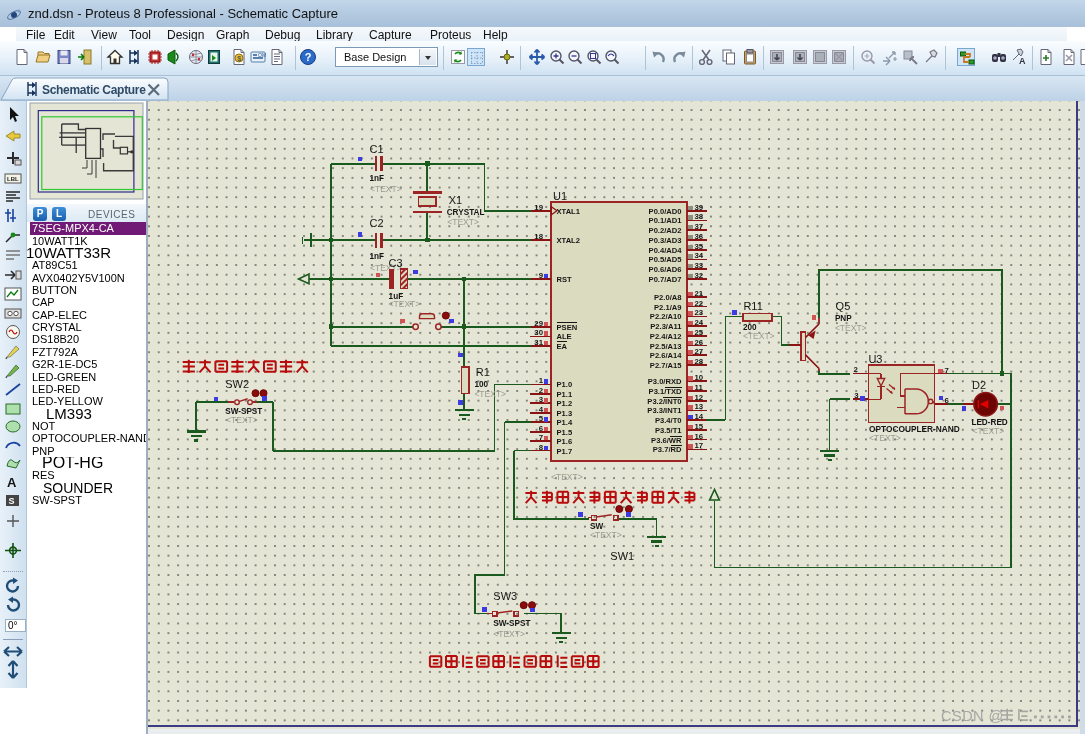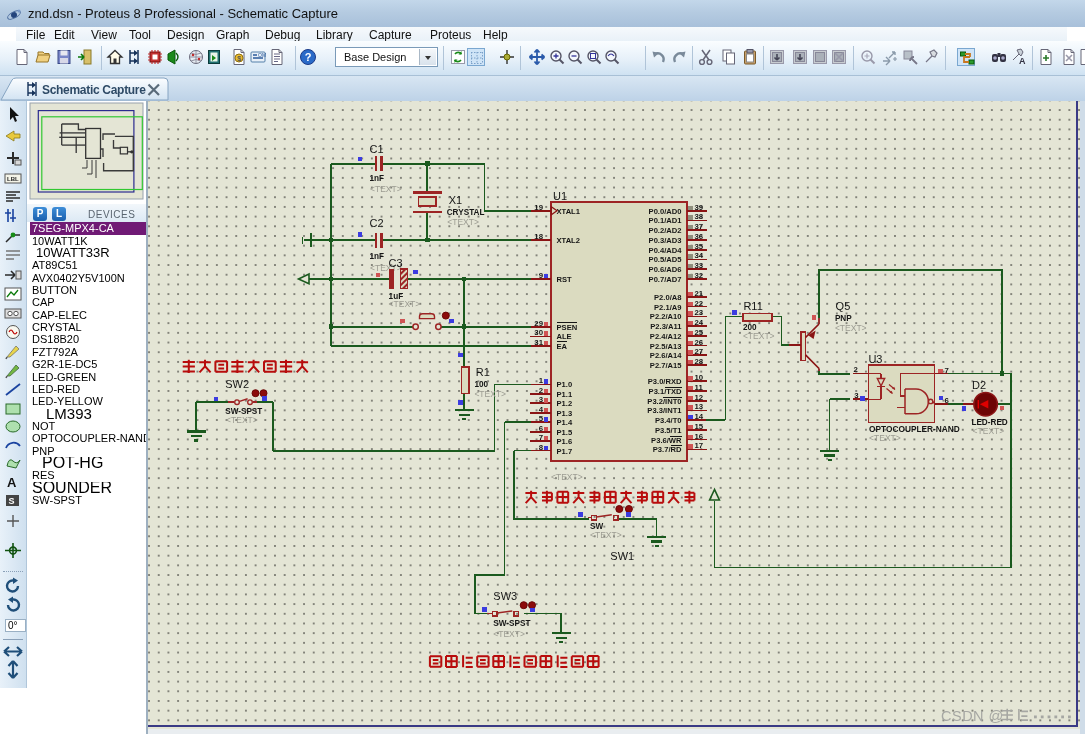--- a/index.html
+++ b/index.html
@@ -387,40 +387,40 @@
     <path d="M127.5,151.8 H133.3" stroke="#3a3a3a" stroke-width="1.35" fill="none"></path>
     <circle cx="131.8" cy="151.8" r="1.6" fill="#333"></circle>
     <path d="M87,160 V168 H82 M92,160 V174 H87 M96,160 V178" stroke="#3a3a3a" stroke-width="1" fill="none"></path>
 </svg>
 <div id="plrow"></div>
 <div class="pl" style="left:33px">P</div>
 <div class="pl" style="left:52px">L</div>
 <div style="position:absolute;left:88px;top:209px;font-size:10px;color:#5a6570;letter-spacing:0.5px">DEVICES</div>
 <div style="position:absolute;left:30px;top:222.3px;width:117px;height:12.4px;background:#701a75;color:#fff;font-size:11px;line-height:12.4px;padding-left:2px;white-space:nowrap;overflow:hidden">7SEG-MPX4-CA</div>
 <div style="position:absolute;left:30px;top:234.7px;width:117px;height:12.4px;font-size:11px;line-height:12.4px;padding-left:2px;white-space:nowrap;overflow:hidden">10WATT1K</div>
-<div style="position:absolute;left:34px;top:247.0px;width:117px;height:12.4px;font-size:13px;line-height:12.4px;padding-left:2px;white-space:nowrap;overflow:hidden">10WATT33R</div>
+<div style="position:absolute;left:24px;top:247.0px;width:117px;height:12.4px;font-size:15px;line-height:12.4px;padding-left:2px;white-space:nowrap;overflow:hidden">10WATT33R</div>
 <div style="position:absolute;left:30px;top:259.4px;width:117px;height:12.4px;font-size:11px;line-height:12.4px;padding-left:2px;white-space:nowrap;overflow:hidden">AT89C51</div>
 <div style="position:absolute;left:30px;top:271.7px;width:117px;height:12.4px;font-size:11px;line-height:12.4px;padding-left:2px;white-space:nowrap;overflow:hidden">AVX0402Y5V100N</div>
 <div style="position:absolute;left:30px;top:284.1px;width:117px;height:12.4px;font-size:11px;line-height:12.4px;padding-left:2px;white-space:nowrap;overflow:hidden">BUTTON</div>
 <div style="position:absolute;left:30px;top:296.4px;width:117px;height:12.4px;font-size:11px;line-height:12.4px;padding-left:2px;white-space:nowrap;overflow:hidden">CAP</div>
 <div style="position:absolute;left:30px;top:308.8px;width:117px;height:12.4px;font-size:11px;line-height:12.4px;padding-left:2px;white-space:nowrap;overflow:hidden">CAP-ELEC</div>
 <div style="position:absolute;left:30px;top:321.1px;width:117px;height:12.4px;font-size:11px;line-height:12.4px;padding-left:2px;white-space:nowrap;overflow:hidden">CRYSTAL</div>
 <div style="position:absolute;left:30px;top:333.4px;width:117px;height:12.4px;font-size:11px;line-height:12.4px;padding-left:2px;white-space:nowrap;overflow:hidden">DS18B20</div>
 <div style="position:absolute;left:30px;top:345.8px;width:117px;height:12.4px;font-size:11px;line-height:12.4px;padding-left:2px;white-space:nowrap;overflow:hidden">FZT792A</div>
 <div style="position:absolute;left:30px;top:358.1px;width:117px;height:12.4px;font-size:11px;line-height:12.4px;padding-left:2px;white-space:nowrap;overflow:hidden">G2R-1E-DC5</div>
 <div style="position:absolute;left:30px;top:370.5px;width:117px;height:12.4px;font-size:11px;line-height:12.4px;padding-left:2px;white-space:nowrap;overflow:hidden">LED-GREEN</div>
 <div style="position:absolute;left:30px;top:382.9px;width:117px;height:12.4px;font-size:11px;line-height:12.4px;padding-left:2px;white-space:nowrap;overflow:hidden">LED-RED</div>
 <div style="position:absolute;left:30px;top:395.2px;width:117px;height:12.4px;font-size:11px;line-height:12.4px;padding-left:2px;white-space:nowrap;overflow:hidden">LED-YELLOW</div>
 <div style="position:absolute;left:44px;top:407.6px;width:117px;height:12.4px;font-size:15px;line-height:12.4px;padding-left:2px;white-space:nowrap;overflow:hidden">LM393</div>
 <div style="position:absolute;left:30px;top:419.9px;width:117px;height:12.4px;font-size:11px;line-height:12.4px;padding-left:2px;white-space:nowrap;overflow:hidden">NOT</div>
 <div style="position:absolute;left:30px;top:432.2px;width:117px;height:12.4px;font-size:11px;line-height:12.4px;padding-left:2px;white-space:nowrap;overflow:hidden">OPTOCOUPLER-NAND</div>
 <div style="position:absolute;left:30px;top:444.6px;width:117px;height:12.4px;font-size:11px;line-height:12.4px;padding-left:2px;white-space:nowrap;overflow:hidden">PNP</div>
 <div style="position:absolute;left:40px;top:457.0px;width:117px;height:12.4px;font-size:16px;line-height:12.4px;padding-left:2px;white-space:nowrap;overflow:hidden">POT-HG</div>
 <div style="position:absolute;left:30px;top:469.3px;width:117px;height:12.4px;font-size:11px;line-height:12.4px;padding-left:2px;white-space:nowrap;overflow:hidden">RES</div>
-<div style="position:absolute;left:30px;top:481.6px;width:117px;height:12.4px;font-size:16px;line-height:12.4px;padding-left:2px;white-space:nowrap;overflow:hidden">SOUNDER</div>
+<div style="position:absolute;left:41px;top:481.6px;width:117px;height:12.4px;font-size:14px;line-height:12.4px;padding-left:2px;white-space:nowrap;overflow:hidden">SOUNDER</div>
 <div style="position:absolute;left:30px;top:494.0px;width:117px;height:12.4px;font-size:11px;line-height:12.4px;padding-left:2px;white-space:nowrap;overflow:hidden">SW-SPST</div>
 <div id="canvas"></div>
 <div style="position:absolute;left:148px;top:728.5px;width:937px;height:5.5px;background:#e9edf0"></div>
 <div style="position:absolute;left:1079.5px;top:101px;width:5.5px;height:633px;background:#cfdce8"></div>
 <div id="sep1"></div>
 <svg style="position:absolute;left:148px;top:101px" width="937" height="633" viewBox="148 101 937 633" font-family="Liberation Sans,sans-serif">
 <rect x="551.3" y="202" width="135.6" height="259" fill="#dbdbc0" stroke="#9d2424" stroke-width="1.8" shape-rendering="crispEdges"></rect>
     <text x="553" y="199.5" font-size="11" fill="#161616">U1</text>
     <text x="551" y="480" font-size="8.5" fill="#9c9c92">&lt;TEXT&gt;</text>
     <path d="M529.5,210.7 H551.3" stroke="#8a1414" stroke-width="1.7" fill="none" shape-rendering="crispEdges"></path>

